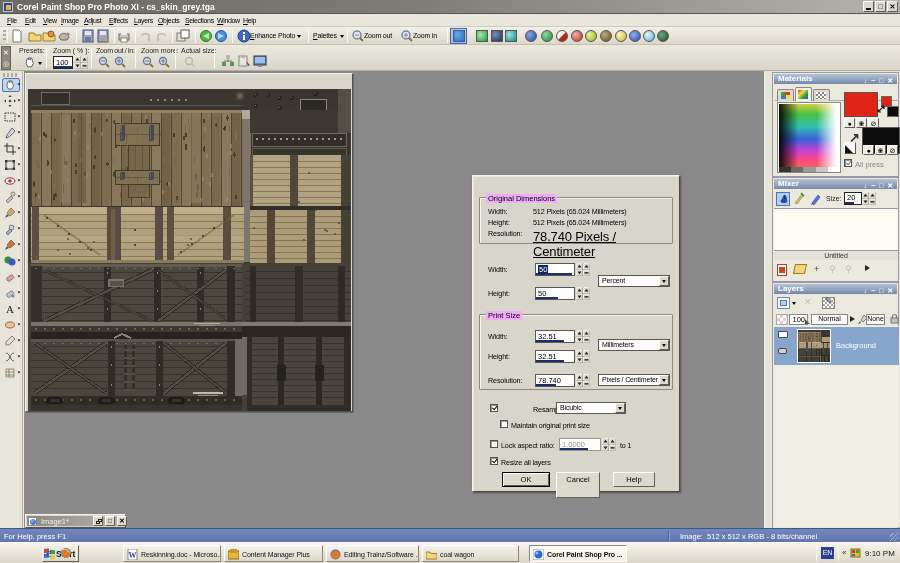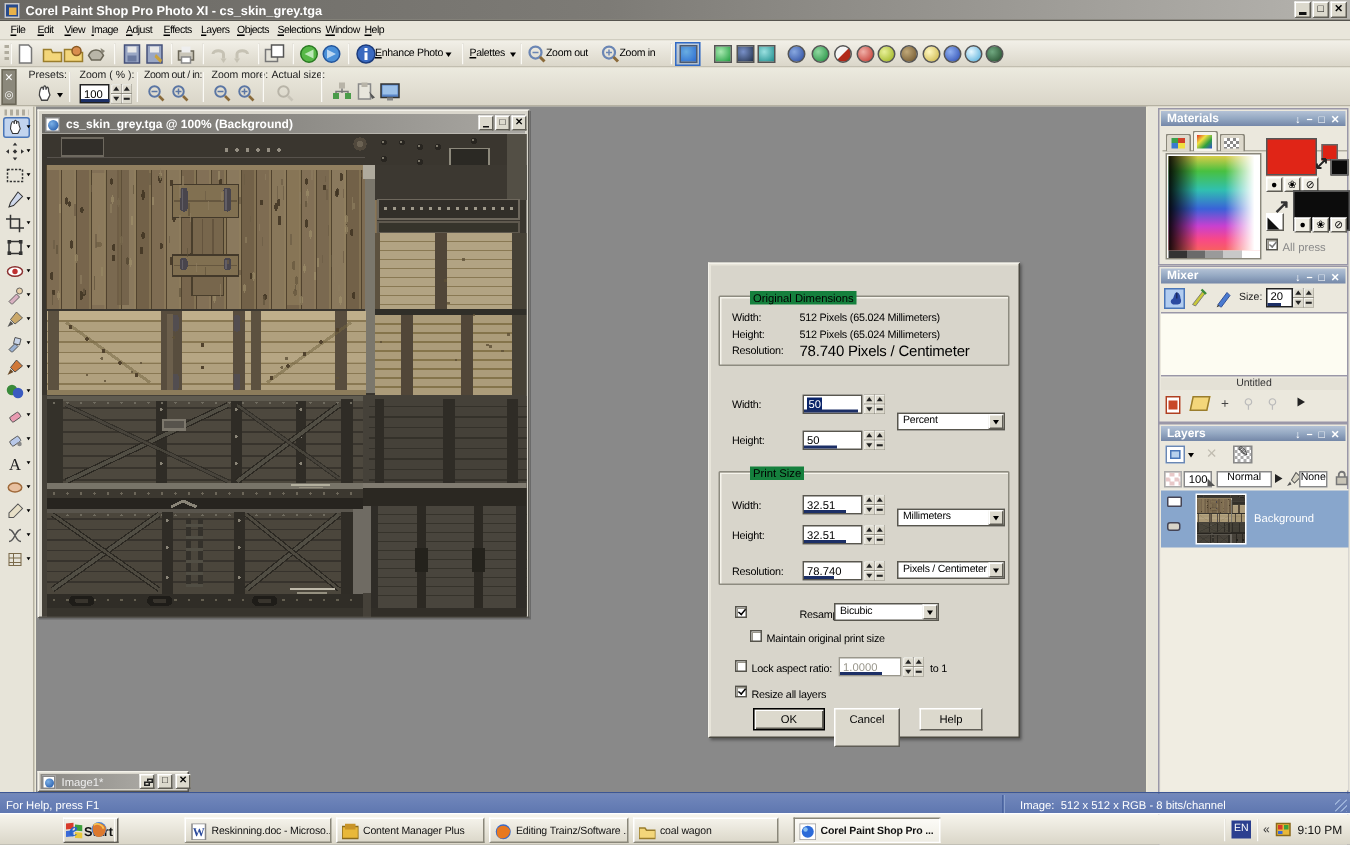--- a/index.html
+++ b/index.html
@@ -2,21 +2,21 @@
 <html><head><meta charset="utf-8"><style>
 *{margin:0;padding:0;box-sizing:border-box;}
 body{width:900px;height:563px;position:relative;overflow:hidden;
   font-family:"Liberation Sans",sans-serif;background:#ece9d8;font-size:7.5px;color:#000;}
 .abs{position:absolute;}
 .btn3d{border:1px solid;border-color:#fff #5f5d55 #5f5d55 #fff;background:#dcd9cd;}
 .downarrow{width:0;height:0;border-left:2.5px solid transparent;border-right:2.5px solid transparent;border-top:3.5px solid #000;display:inline-block;}
 .check{position:absolute;width:5px;height:2.5px;border-left:1.4px solid #000;border-bottom:1.4px solid #000;transform:rotate(-50deg);left:1px;top:1px;}
 .vsep{position:absolute;width:1px;background:#b7b3a5;border-right:1px solid #fbfaf5;}
 .group{position:absolute;border:1px solid #8d8b80;border-radius:1px;box-shadow:inset 1px 1px 0 #f6f4ec;}
-.glabel{position:absolute;top:-4px;left:20px;background:#15803d;padding:0 2px;font-size:7.5px;}
+.glabel{position:absolute;top:-4px;left:6px;background:#f0abfc;padding:0 2px;font-size:7.5px;}
 .combo{position:absolute;background:#fff;border:1px solid #58564e;font-size:7px;letter-spacing:-0.15px;}
 .combobtn{position:absolute;right:0;top:0;bottom:0;width:10px;background:#dcd9cd;border:1px solid;border-color:#fff #5f5d55 #5f5d55 #fff;display:flex;align-items:center;justify-content:center;}
 .cb{position:absolute;width:8px;height:8px;background:#fff;border:1px solid #55534b;box-shadow:inset 1px 1px 0 #9a978c;}
 .ptitle{position:absolute;left:1px;right:1px;top:1px;height:10px;background:linear-gradient(180deg,#b4c2d6 0%,#94a8c2 50%,#7487a8 100%);color:#fff;font-weight:bold;font-size:8px;line-height:10px;padding-left:4px;}
 .pbtns{position:absolute;right:3px;top:2px;color:#fff;font-size:7px;letter-spacing:2px;font-weight:bold;}
 .titlebtn{position:absolute;width:11px;height:11px;background:#dcd9cd;border:1px solid;border-color:#fff #5f5d55 #5f5d55 #fff;font-size:7px;line-height:9px;text-align:center;font-weight:bold;color:#000;}
 </style></head><body>
 <div class="abs" style="left:0;top:0;width:900px;height:14px;background:linear-gradient(90deg,#6b6964 0%,#7d7b76 45%,#b5b3ae 100%);border-bottom:1px solid #55534e;">
 <div class="abs" style="left:3px;top:2px;width:10px;height:10px;background:#274a8c;border:1px solid #c8c8c8;">
       <div class="abs" style="left:2px;top:2px;width:5px;height:5px;background:#e8b24a;"></div>
@@ -300,31 +300,20 @@
         <path d="M2 2c4 0 4 8 8 8M2 10c4 0 4-8 8-8" fill="none" stroke="#555"></path>
       </svg></div>
 <div class="downarrow abs" style="left:17px;top:284px;transform:scale(0.65);"></div>
 <div class="abs" style="left:4px;top:296px;width:12px;height:12px;"><svg width="12" height="12" viewBox="0 0 12 12">
         <path d="M2 2h8v8H2z M2 5h8M2 8h8M5 2v8" fill="none" stroke="#7a6a4a" stroke-width="0.7"></path>
       </svg></div>
 <div class="downarrow abs" style="left:17px;top:300px;transform:scale(0.65);"></div>
 </div>
 <div class="abs" style="left:24px;top:71px;width:740px;height:457px;background:#898989;"></div>
 <div class="abs" style="left:25px;top:73px;width:328px;height:339px;background:#d9d6cc;border:1px solid;border-color:#f4f2ea #55534e #55534e #f4f2ea;box-shadow:1px 1px 0 #6a6a6a;">
-<div class="abs" style="left:2px;top:2px;width:322px;height:13px;background:linear-gradient(90deg,#6f6d68,#a9a7a2);">
-<div class="abs" style="left:2px;top:1.5px;width:10px;height:10px;background:#fff;border:1px solid #888;">
-        <div class="abs" style="left:1px;top:1px;width:7px;height:7px;background:radial-gradient(circle at 35% 35%,#7ab0e8,#1c50a0);border-radius:50%;"></div>
-      </div>
-<div class="abs" style="left:16px;top:2px;color:#fff;font-weight:bold;font-size:8px;">cs_skin_grey.tga @ 100% (Background)</div>
-<div class="titlebtn" style="left:291px;top:1px;width:10px;height:10px;">
-        <div class="abs" style="left:2px;bottom:1px;width:4px;height:1.4px;background:#111;"></div>
-      </div>
-<div class="titlebtn" style="left:302px;top:1px;width:10px;height:10px;font-size:6.5px;line-height:8px;">□</div>
-<div class="titlebtn" style="left:313px;top:1px;width:10px;height:10px;font-size:6.5px;line-height:8px;">✕</div>
-</div>
 <div class="abs" style="left:2px;top:15px;width:323px;height:322px;"><svg width="323" height="322" viewBox="0 0 323 322" shape-rendering="crispEdges">
         <rect width="323" height="322" fill="#36322c"></rect>
         <line x1="3" y1="16" x2="215" y2="16" stroke="#55504a" stroke-width="1"></line>
         <rect x="13" y="3" width="28" height="12" fill="#2d2a25" stroke="#6d685e"></rect>
         <circle cx="123" cy="11" r="1.3" fill="#958f83"></circle>
         <circle cx="130" cy="11" r="1.3" fill="#958f83"></circle>
         <circle cx="137" cy="11" r="1.3" fill="#958f83"></circle>
         <circle cx="144" cy="11" r="1.3" fill="#958f83"></circle>
         <circle cx="151" cy="11" r="1.3" fill="#958f83"></circle>
         <circle cx="158" cy="11" r="1.3" fill="#958f83"></circle>
@@ -1638,21 +1627,21 @@
 </div>
 <div class="abs" style="left:472px;top:175px;width:208px;height:317px;background:#d8d5cb;border:1px solid;border-color:#f4f2ea #4a4840 #4a4840 #f4f2ea;box-shadow:1px 1px 2px rgba(0,0,0,0.4), inset 1px 1px 0 #e8e5da;">
 <div class="group" style="left:6px;top:21px;width:194px;height:47px;">
       <div class="glabel">Original Dimensions</div>
     </div>
 <div class="abs" style="left:15px;top:31px;font-size:7.2px;letter-spacing:-0.15px;">Width:</div>
     <div class="abs" style="left:60px;top:31px;font-size:7.2px;letter-spacing:-0.15px;">512 Pixels (65.024 Millimeters)</div>
 <div class="abs" style="left:15px;top:42px;font-size:7.2px;letter-spacing:-0.15px;">Height:</div>
     <div class="abs" style="left:60px;top:42px;font-size:7.2px;letter-spacing:-0.15px;">512 Pixels (65.024 Millimeters)</div>
 <div class="abs" style="left:15px;top:53px;font-size:7.2px;letter-spacing:-0.15px;">Resolution:</div>
-    <div class="abs" style="left:60px;top:53px;font-size:10px;letter-spacing:-0.15px;">78.740 Pixels / Centimeter</div>
+    <div class="abs" style="left:60px;top:53px;font-size:13px;letter-spacing:-0.15px;text-decoration:underline;">78.740 Pixels / Centimeter</div>
 <div class="abs" style="left:15px;top:89px;font-size:7.2px;letter-spacing:-0.15px;">Width:</div>
 <div class="abs" style="left:62px;top:87px;width:40px;height:13px;background:#fff;border:1px solid #58564e;font-size:7.5px;padding:1px 0 0 2px;"><span style="background:#0a246a;color:#fff;padding:0 1px;">50</span><div class="abs" style="left:0;bottom:0;width:36px;height:2px;background:#1c2f66;"></div></div>
     <div class="abs" style="left:103px;top:87px;width:14px;height:13px;"><svg width="14" height="13" viewBox="0 0 14 13">
         <rect x="0" y="0" width="7.0" height="6.5" fill="#dcd9cd" stroke="#8a877c" stroke-width="0.6"></rect>
         <path d="M0.5 6.0V0.5H6.5" fill="none" stroke="#f8f7f2" stroke-width="0.8"></path>
         <path d="M3.5 1.65l2 2.8h-4z" fill="#222"></path>
         <rect x="0" y="6.5" width="7.0" height="6.5" fill="#dcd9cd" stroke="#8a877c" stroke-width="0.6"></rect>
         <path d="M0.5 12.5V7.0H6.5" fill="none" stroke="#f8f7f2" stroke-width="0.8"></path>
         <path d="M3.5 11.35l2 -2.8h-4z" fill="#222"></path>
         <rect x="7.0" y="0" width="7.0" height="6.5" fill="#dcd9cd" stroke="#8a877c" stroke-width="0.6"></rect>

